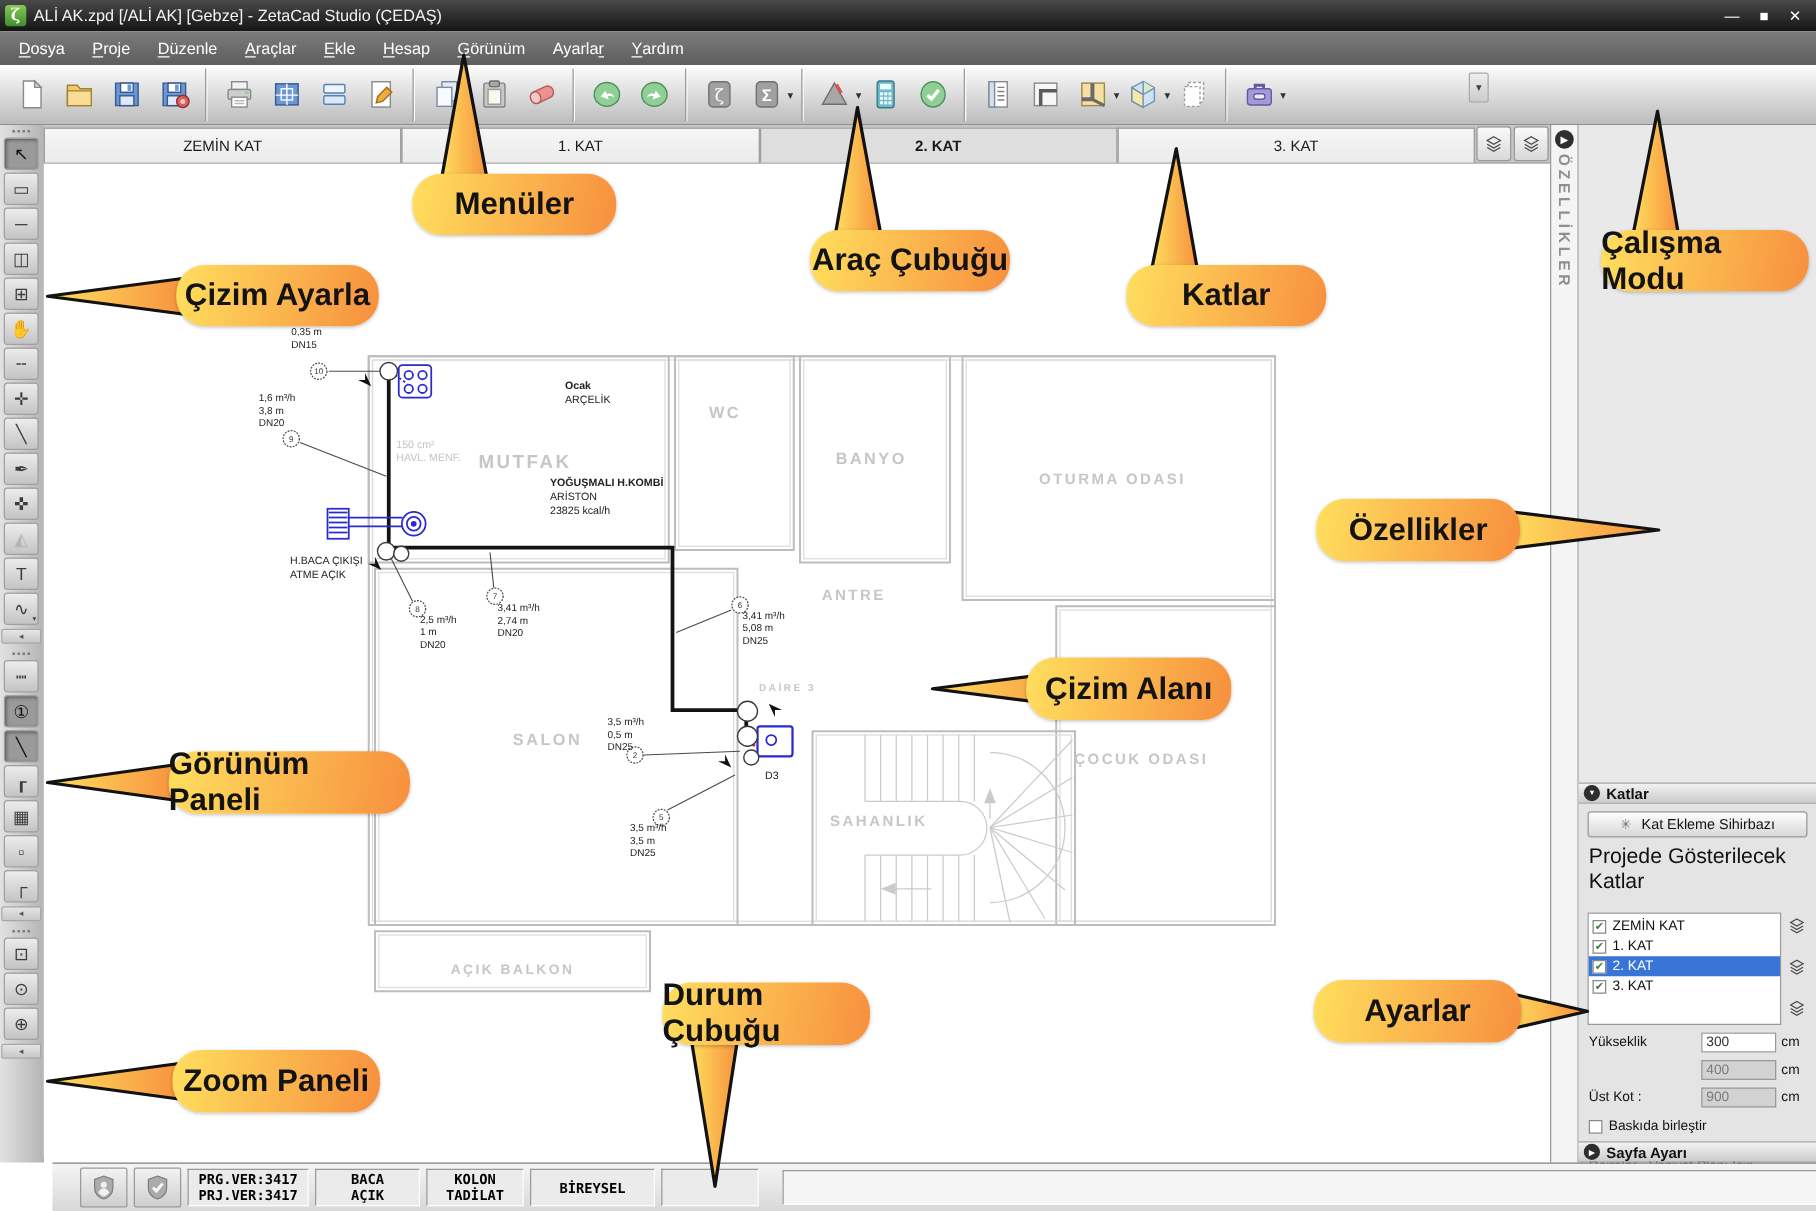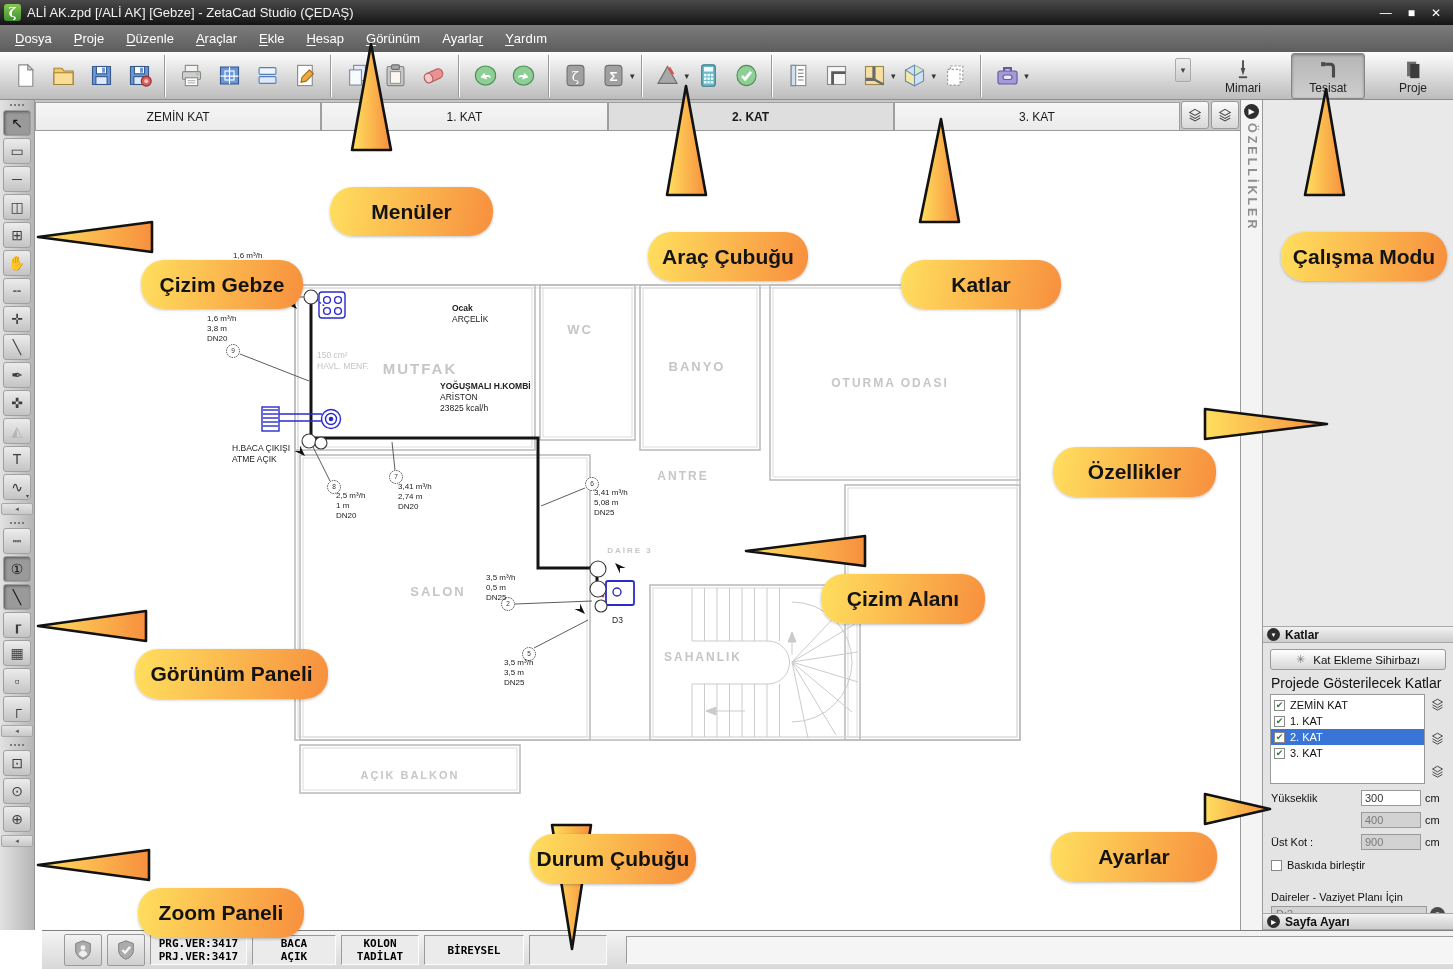--- a/index.html
+++ b/index.html
@@ -67,21 +67,21 @@
   .rightpanel{position:absolute;left:1263px;top:100px;width:190px;bottom:39px;background:#e9e9e9;
     font-size:11px;color:#111;box-sizing:border-box;}
   .katlarwrap{position:absolute;left:0;right:0;top:526px;bottom:0;background:#e4e4e4;}
   .sechdr{height:17px;background:linear-gradient(#f2f2f2,#cccccc);border-top:1px solid #a8a8a8;border-bottom:1px solid #a8a8a8;
     display:flex;align-items:center;font-weight:bold;font-size:12px;gap:5px;padding-left:4px;box-sizing:border-box;}
   .circbtn{width:13px;height:13px;border-radius:50%;background:#2e2e2e;color:#fff;font-size:6px;
     display:flex;align-items:center;justify-content:center;flex:0 0 13px;}
   .wizbtn{margin:6px 7px 3px;height:19px;background:linear-gradient(#fefefe,#d7d7d7);border:1px solid #999;
     border-radius:3px;display:flex;align-items:center;justify-content:center;font-size:11.5px;gap:8px;}
   .spark{color:#777;font-size:11px;}
-  .listlabel{padding:2px 8px 3px;font-size:14px;}
+  .listlabel{padding:2px 8px 15px;font-size:17px;}
   .floorlistwrap{display:flex;margin:0 4px 0 7px;}
   .floorlist{flex:1;background:#fff;border:1px solid #999;height:90px;padding:2px 0;box-sizing:border-box;}
   .floorrow{display:flex;align-items:center;gap:5px;height:16px;padding-left:3px;font-size:11px;}
   .floorrow.selected{background:#3875d7;color:#fff;}
   .cb{width:11px;height:11px;background:#fff;border:1px solid #888;display:flex;align-items:center;
     justify-content:center;font-size:9px;line-height:9px;color:#3a7d3a;flex:0 0 11px;box-sizing:border-box;}
   .stackcol{width:24px;display:flex;flex-direction:column;align-items:center;justify-content:space-between;padding:2px 0;}
   .fieldrow{display:flex;align-items:center;margin:6px 8px 0;gap:4px;}
   .fieldrow label{flex:1;}
   .fieldinput{width:52px;height:14px;border:1px solid #999;background:#fff;font-size:11px;padding:0 3px;
@@ -100,22 +100,22 @@
     background:linear-gradient(#f4f4f4,#d8d8d8);border-top:1px solid #7f7f7f;display:flex;align-items:center;gap:5px;padding-left:22px;margin-left:42px;}
   .sicon{width:36px;height:30px;background:linear-gradient(#f2f2f2,#cfcfcf);border:1px solid #9a9a9a;border-radius:2px;
     display:flex;align-items:center;justify-content:center;}
   .spanel{height:30px;border:1px solid;border-color:#9a9a9a #fdfdfd #fdfdfd #9a9a9a;background:#ebebeb;
     display:flex;flex-direction:column;align-items:center;justify-content:center;
     font-family:"DejaVu Sans Mono",monospace;font-weight:bold;font-size:11px;line-height:13px;box-sizing:border-box;}
   .smsg{flex:1;height:26px;margin:0 8px 0 14px;border:1px solid;border-color:#9a9a9a #fdfdfd #fdfdfd #9a9a9a;background:#f5f5f5;}
   
   #tails{position:absolute;left:0;top:0;width:1453px;height:969px;z-index:95;pointer-events:none;}
   .callout{position:absolute;z-index:96;display:flex;align-items:center;justify-content:center;border-radius:23px;
-    background:linear-gradient(100deg,#ffdf5e,#f78f3e);font-weight:bold;font-size:21px;color:#131313;
-    box-shadow:0 1px 3px rgba(0,0,0,.25);margin-top:48px;}
+    background:linear-gradient(100deg,#ffdf5e,#f78f3e);font-weight:bold;font-size:25px;color:#131313;
+    box-shadow:0 1px 3px rgba(0,0,0,.25);}
 </style>
 </head>
 <body>
 
 <div id="app">
 
   <div class="titlebar">
     <div class="logo">ζ</div>
     <div class="wtitle">ALİ AK.zpd  [/ALİ AK]  [Gebze]  - ZetaCad Studio (ÇEDAŞ)</div>
     <div class="winbtns">
@@ -317,44 +317,20 @@
       <div class="tbtn">
         <svg width="27" height="27" viewBox="0 0 24 24">
           <rect x="3.5" y="8" width="17" height="11.5" rx="2" fill="#a39ad6" stroke="#645aa5"></rect>
           <path d="M9 8V5.5h6V8" fill="none" stroke="#645aa5" stroke-width="2"></path>
           <rect x="8" y="11.5" width="8" height="4" rx="2" fill="#ece8fb" stroke="#645aa5"></rect>
         </svg>
       </div>
       <span class="dd">▾</span>
     </div>
   <div class="tboverflow">▾</div>
-  <div class="modes" id="modes">
-      <div class="mode">
-        <svg width="22" height="22" viewBox="0 0 24 24">
-          <path d="M11 2.5h2v8.5h-2z" fill="#4a4a4a"></path>
-          <path d="M9.5 11h5L12 19z" fill="#4a4a4a"></path>
-          <path d="M7.5 21h9" stroke="#4a4a4a" stroke-width="2"></path>
-        </svg>
-        <span>Mimari</span>
-      </div>
-      <div class="mode active">
-        <svg width="22" height="22" viewBox="0 0 24 24">
-          <rect x="4.5" y="4.5" width="4.5" height="4.5" fill="#4a4a4a"></rect>
-          <path d="M9 6.8h5.5q3.5 0 3.5 3.5v11" fill="none" stroke="#4a4a4a" stroke-width="3.4"></path>
-        </svg>
-        <span>Tesisat</span>
-      </div>
-      <div class="mode">
-        <svg width="22" height="22" viewBox="0 0 24 24">
-          <rect x="5.5" y="4" width="10" height="16" fill="#6e6e6e"></rect>
-          <rect x="9" y="6.5" width="10" height="15.5" fill="#3c3c3c"></rect>
-        </svg>
-        <span>Proje</span>
-      </div>
-    </div>
 
   <div class="lefttools" id="lefttools">
       <div class="ltpanel">
         <div class="lthandle">
           <i></i>
           <i></i>
           <i></i>
           <i></i>
         </div>
         <div class="ltool active">↖</div>
@@ -708,21 +684,21 @@
       <polygon points="146,611 146,641 38,626" fill="url(#tg)" stroke="#121212" stroke-width="2.6" stroke-linejoin="round"></polygon>
       <polygon points="1205,794 1205,824 1270,809" fill="url(#tg)" stroke="#121212" stroke-width="2.6" stroke-linejoin="round"></polygon>
       <polygon points="552,825 591,825 572,949" fill="url(#tg)" stroke="#121212" stroke-width="2.6" stroke-linejoin="round"></polygon>
       <polygon points="149,850 149,880 38,865" fill="url(#tg)" stroke="#121212" stroke-width="2.6" stroke-linejoin="round"></polygon>
     </svg>
   <div id="callouts">
       <div class="callout" style="left: 330px; top: 139px; width: 163px; height: 49px;">Menüler</div>
       <div class="callout" style="left: 648px; top: 184px; width: 160px; height: 49px;">Araç Çubuğu</div>
       <div class="callout" style="left: 901px; top: 212px; width: 160px; height: 49px;">Katlar</div>
       <div class="callout" style="left: 1281px; top: 184px; width: 166px; height: 49px;">Çalışma Modu</div>
-      <div class="callout" style="left: 141px; top: 212px; width: 162px; height: 49px;">Çizim Gebze</div>
+      <div class="callout" style="left: 141px; top: 212px; width: 162px; height: 49px;">Çizim Ayarla</div>
       <div class="callout" style="left: 1053px; top: 399px; width: 163px; height: 50px;">Özellikler</div>
       <div class="callout" style="left: 821px; top: 526px; width: 164px; height: 50px;">Çizim Alanı</div>
       <div class="callout" style="left: 135px; top: 601px; width: 193px; height: 50px;">Görünüm Paneli</div>
       <div class="callout" style="left: 1051px; top: 784px; width: 166px; height: 50px;">Ayarlar</div>
       <div class="callout" style="left: 530px; top: 786px; width: 166px; height: 50px;">Durum Çubuğu</div>
       <div class="callout" style="left: 138px; top: 840px; width: 166px; height: 50px;">Zoom Paneli</div>
     </div>
 </div>
 
 </body></html>

